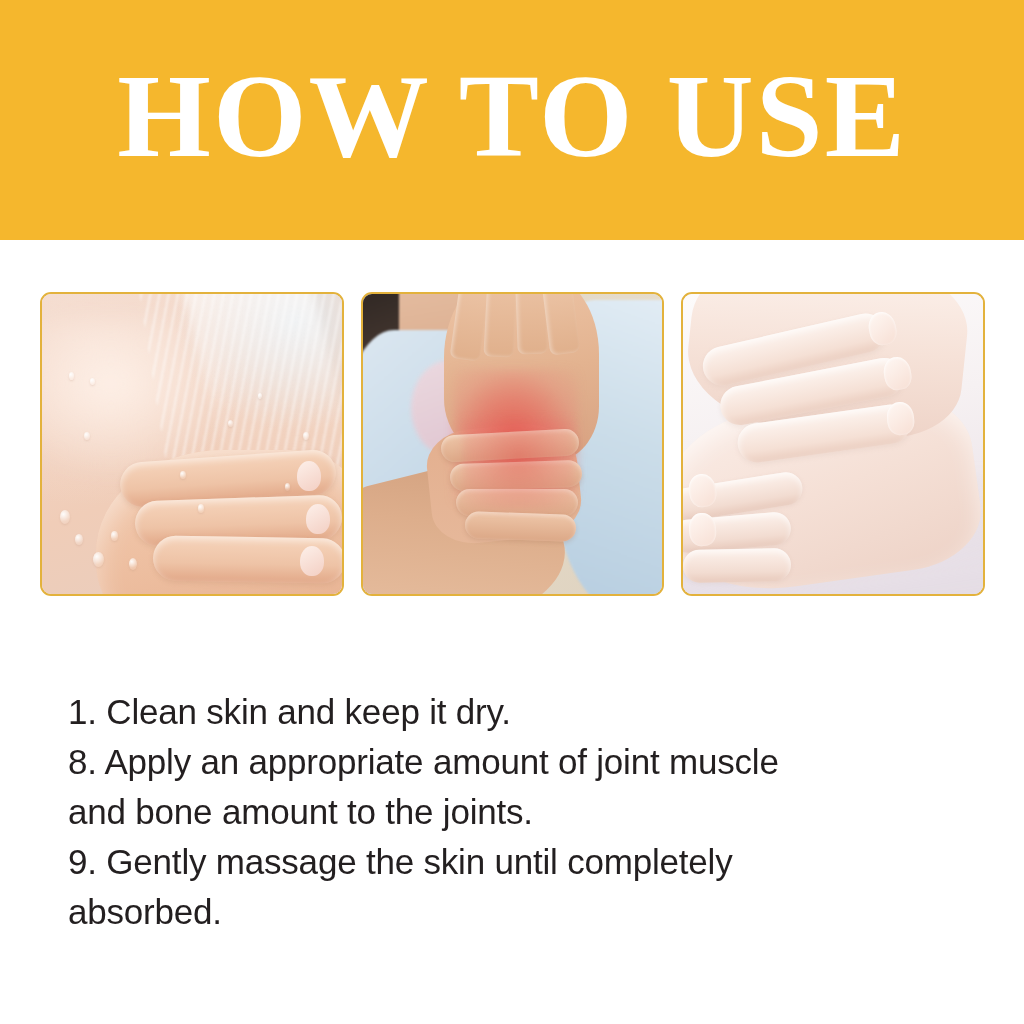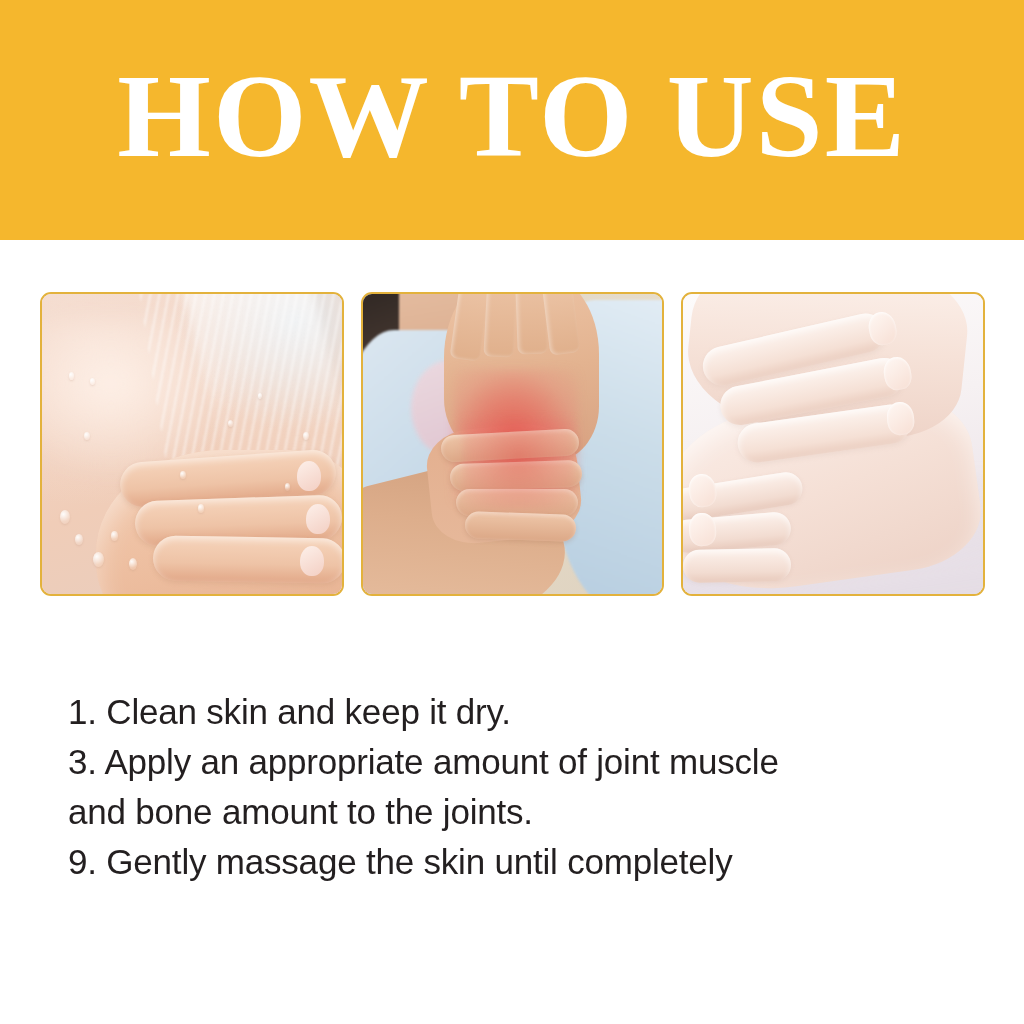--- a/index.html
+++ b/index.html
@@ -421,18 +421,19 @@
         <div class="ph3-nail ph3-n3"></div>
         <div class="ph3-nail ph3-n4"></div>
         <div class="ph3-nail ph3-n5"></div>
       </div>
     </div>
 
   </div>
 
   <div class="instructions">
     <div class="instruction-line">1. Clean skin and keep it dry.</div>
-    <div class="instruction-line">3. Apply an appropriate amount of joint muscle</div>
+    <div class="instruction-line">8. Apply an appropriate amount of joint muscle</div>
     <div class="instruction-line">and bone amount to the joints.</div>
     <div class="instruction-line">9. Gently massage the skin until completely</div>
+    <div class="instruction-line">absorbed.</div>
   </div>
 
 </div>
 
 </body></html>

